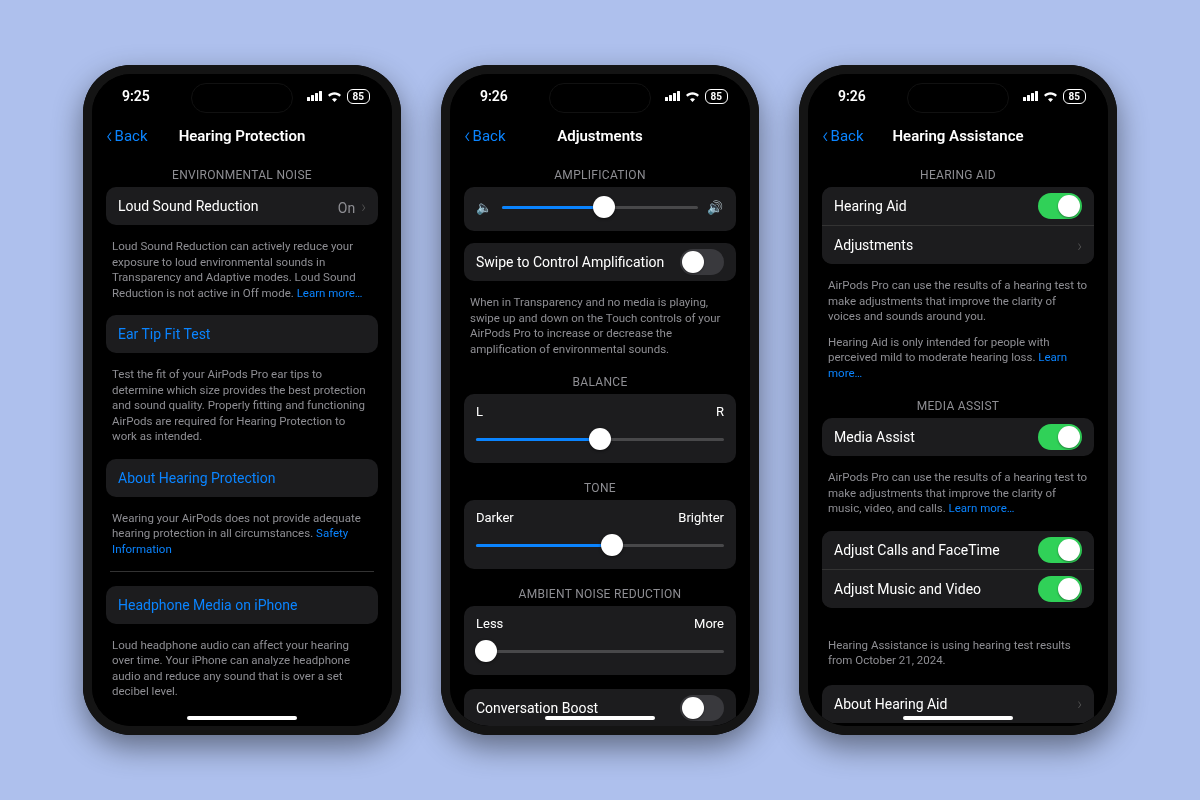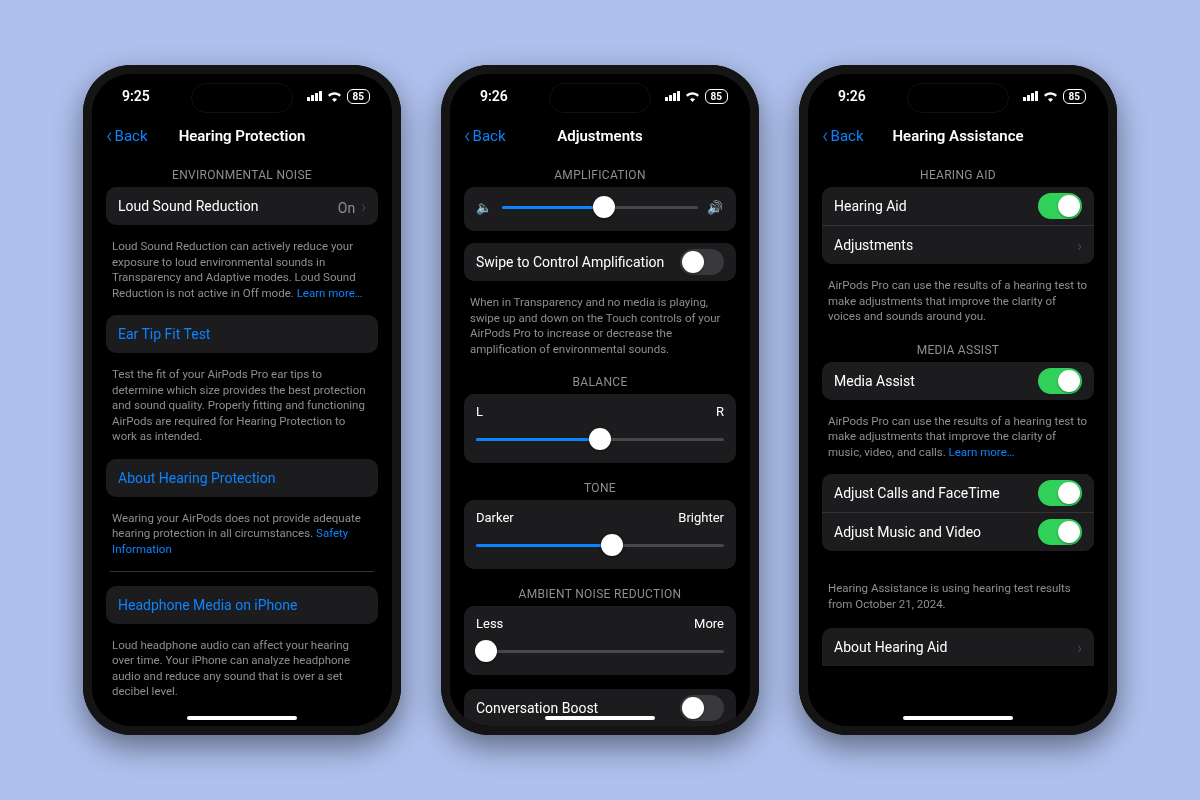--- a/index.html
+++ b/index.html
@@ -259,20 +259,21 @@
           <span class="toggle on">
                 <span class="knob"></span>
               </span>
         </div>
         <div class="cell">
           <span>Adjustments</span>
           <span class="disclosure">›</span>
         </div>
       </div>
       <div class="footer">AirPods Pro can use the results of a hearing test to make adjustments that improve the clarity of voices and sounds around you.</div>
+      <div class="footer" style="padding-top:10px"><span>Hearing Aid is only intended for people with perceived mild to moderate hearing loss. </span><span class="link">Learn more…</span></div>
 
       <div class="section-header">MEDIA ASSIST</div>
       <div class="cell">
         <span>Media Assist</span>
         <span class="toggle on">
               <span class="knob"></span>
             </span>
       </div>
       <div class="footer"><span>AirPods Pro can use the results of a hearing test to make adjustments that improve the clarity of music, video, and calls. </span><span class="link">Learn more…</span></div>
 

